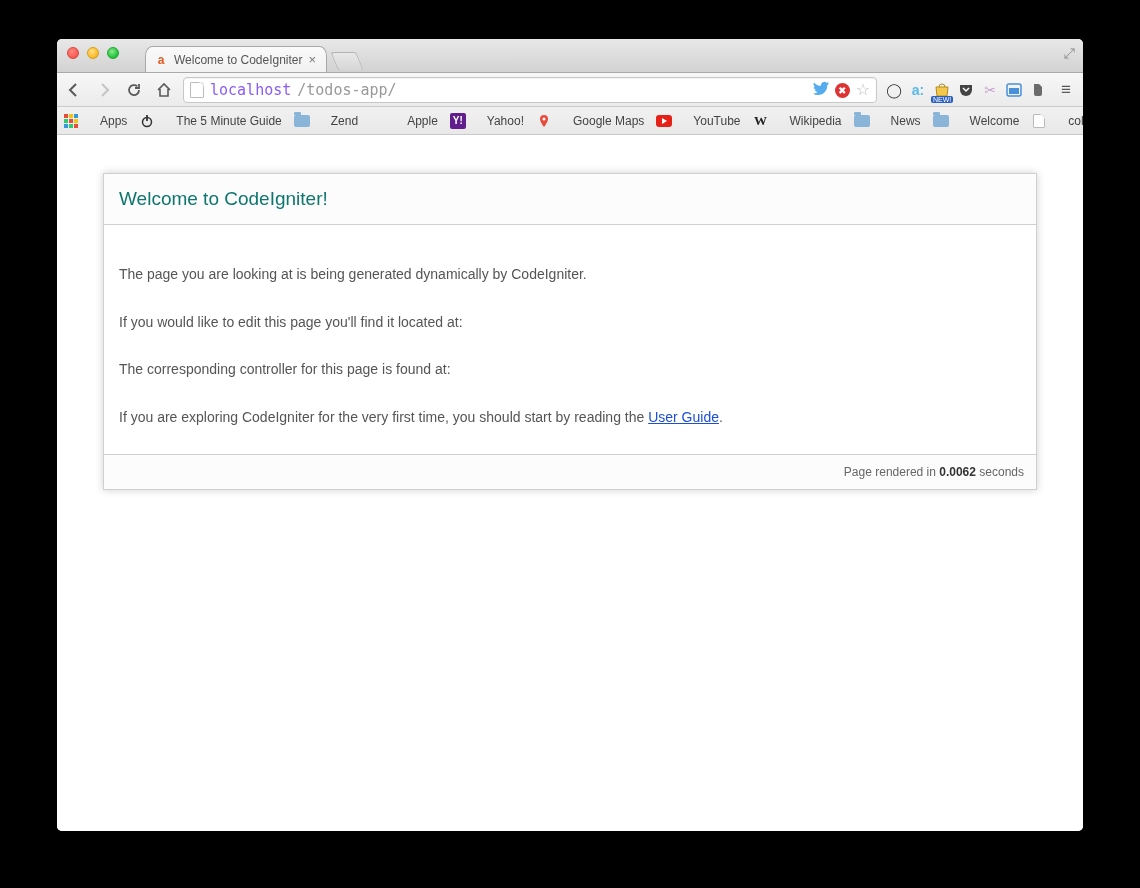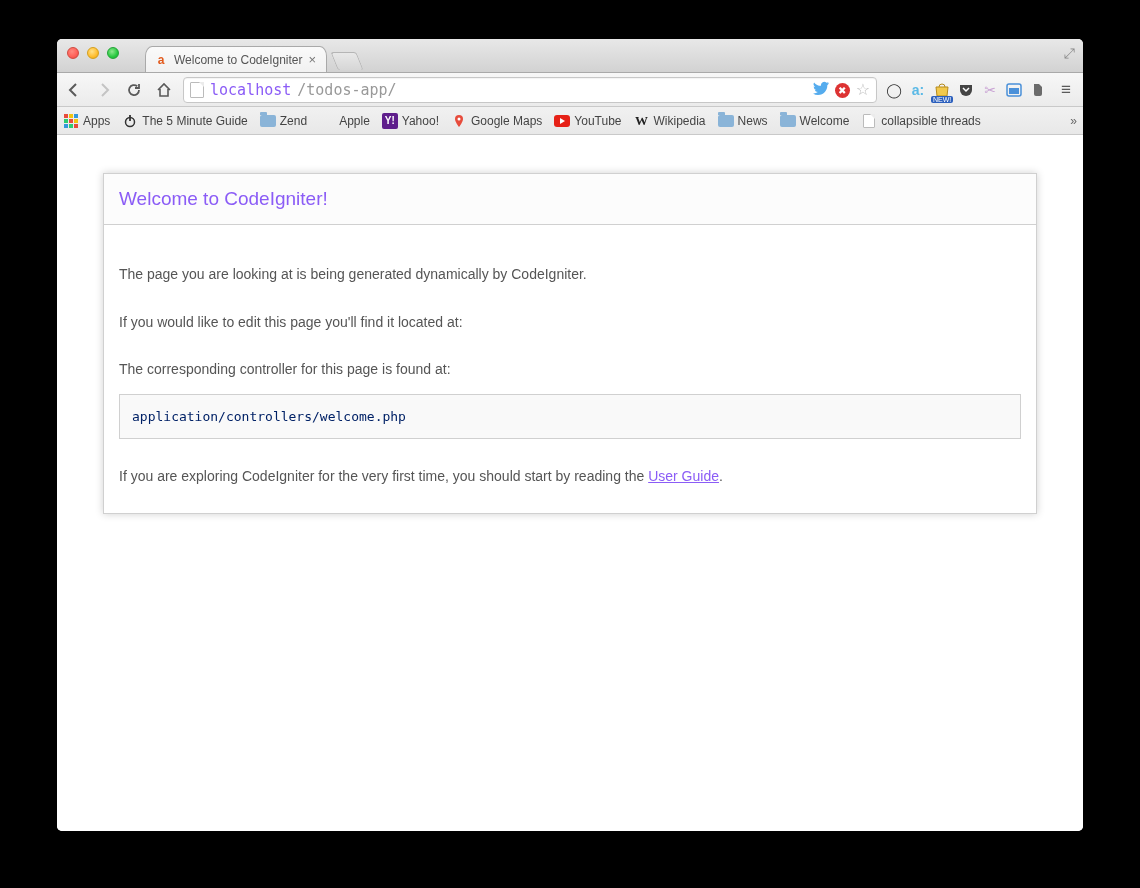--- a/index.html
+++ b/index.html
@@ -123,21 +123,21 @@
       height: 28px;
       background: linear-gradient(#f1f1f1,#e8e8e8);
       border-bottom: 1px solid #c9c9c9;
       display: flex;
       align-items: center;
       padding: 0 6px;
       gap: 12px;
       font-size: 12px;
       color: #444;
     }
-    .bm { display:flex; align-items:center; gap:4px; white-space:nowrap;}
+    .bm { display:flex; align-items:center; gap:21px; white-space:nowrap;}
     .bm .fico{width:16px;height:16px;display:flex;align-items:center;justify-content:center;font-size:13px;}
     .folder-ico{width:16px;height:12px;background:#8ab4d8;border-radius:2px;position:relative;}
     .folder-ico:before{content:"";position:absolute;top:-3px;left:0;width:7px;height:3px;background:#8ab4d8;border-radius:1px 1px 0 0;}
     .apps-ico{display:grid;grid-template-columns:repeat(3,4px);grid-template-rows:repeat(3,4px);gap:1px;}
     .apps-ico span{width:4px;height:4px;}
     .bmbar .chev{margin-left:auto;color:#666;}
     
     .viewport {
       flex:1;
       background:#fff;
@@ -145,42 +145,42 @@
     }
     .ci-container {
       margin: 38px 46px 0 46px;
       border: 1px solid #D0D0D0;
       box-shadow: 0 0 8px #D0D0D0;
       background:#fff;
     }
     .ci-title {
       font-size: 19px;
       font-weight: 500;
-      color: #8b5cf6;
+      color: #0f766e;
       background:#fcfcfc;
       border-bottom: 1px solid #D0D0D0;
       padding: 14px 15px;
     }
     .ci-body { padding: 12px 15px 15px 15px; }
     .ci-body p {
       color:#555;
       font-size:14px;
       margin: 28px 0 12px 0;
       line-height:1.4;
     }
     .code-box {
       border:1px solid #D0D0D0;
       background:#f9f9f9;
       font-family: Menlo, Monaco, Consolas, monospace;
       font-size: 13px;
       color:#002166;
       padding: 14px 12px;
       margin: 14px 0;
     }
-    .ci-body a { color:#8b5cf6; text-decoration: underline;}
+    .ci-body a { color:#1d4ed8; text-decoration: underline;}
     .ci-footer {
       border-top:1px solid #D0D0D0;
       background:#fcfcfc;
       padding: 10px 12px;
       text-align: right;
       font-size: 12px;
       color:#666;
     }
     .ci-footer strong{color:#333;font-weight:bold;}
   </style>
@@ -357,21 +357,23 @@
     <span class="chev">»</span>
   </div>
 
   <div class="viewport">
     <div class="ci-container">
       <h1 class="ci-title">Welcome to CodeIgniter!</h1>
       <div class="ci-body">
         <p>The page you are looking at is being generated dynamically by CodeIgniter.</p>
         <p>If you would like to edit this page you'll find it located at:</p>
         <p>The corresponding controller for this page is found at:</p>
-        <div class="code-box">application/controllers/welcome.php</div>
         <p>
           <span>If you are exploring CodeIgniter for the very first time, you should start by reading the </span><a href="#">User Guide</a><span>.</span>
         </p>
       </div>
+      <div class="ci-footer">
+        <span>Page rendered in </span><strong>0.0062</strong><span> seconds</span>
+      </div>
     </div>
   </div>
 
 </div>
 
 </body></html>

